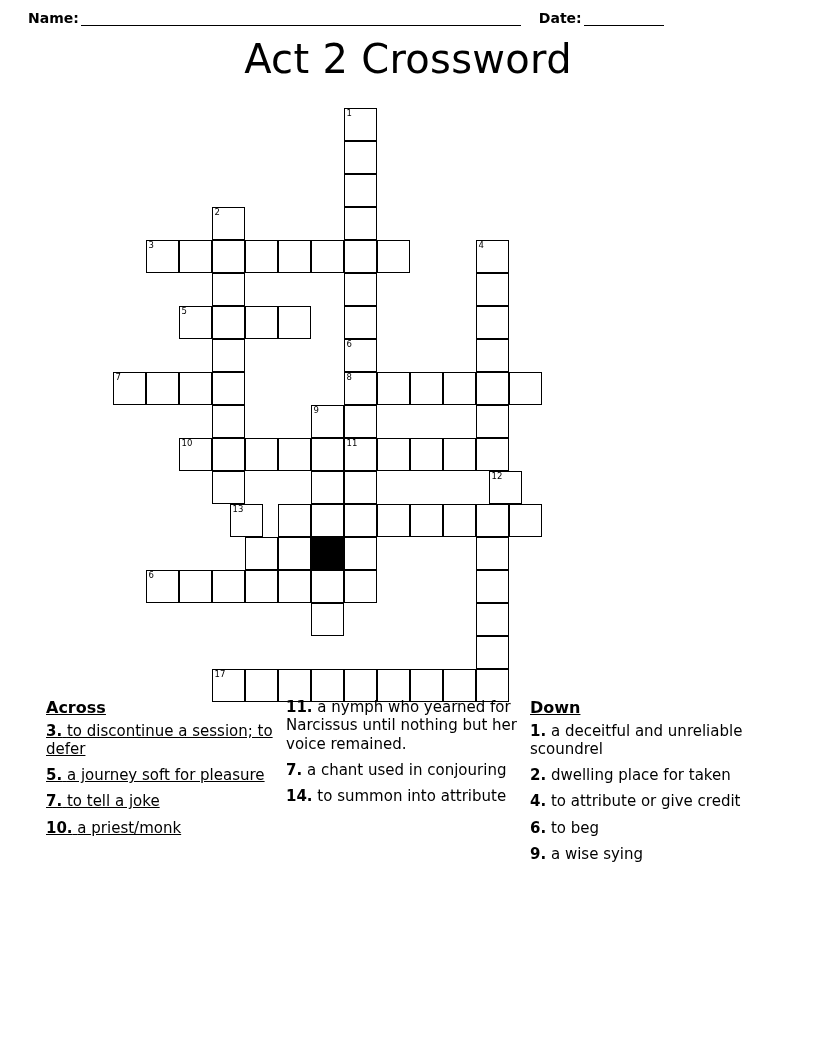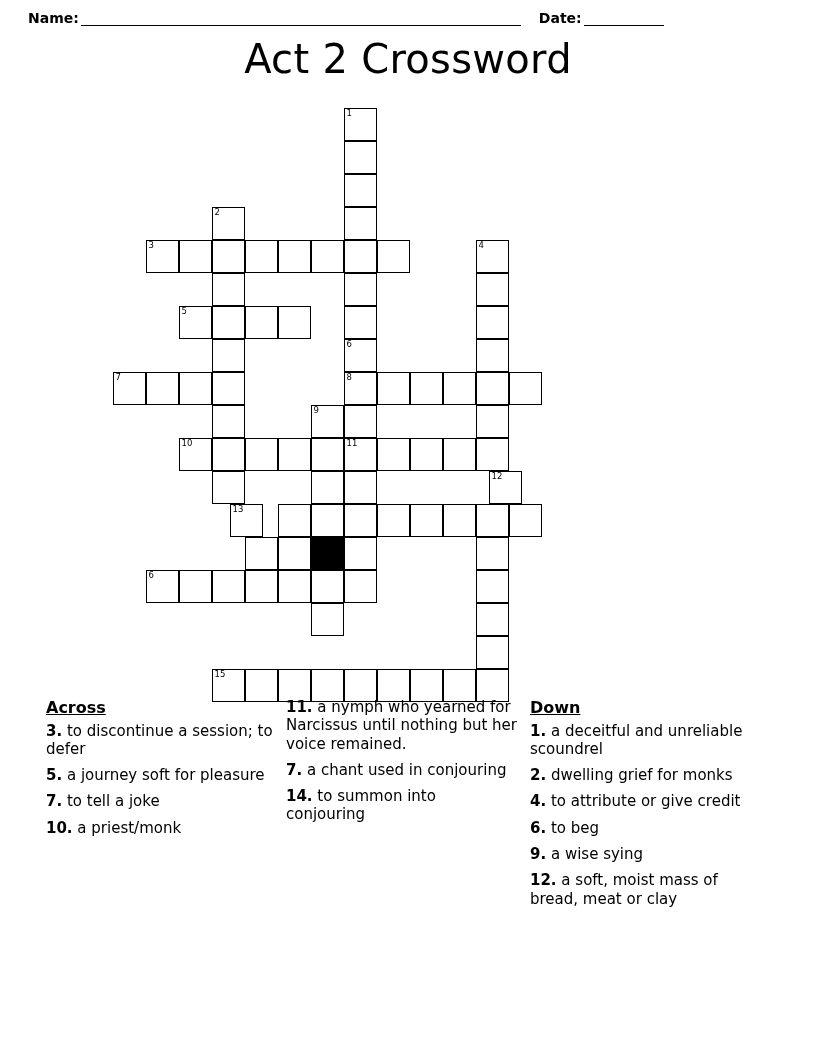--- a/index.html
+++ b/index.html
@@ -99,21 +99,21 @@
     left: 0;
     width: 816px;
     height: 300px;
   }
   .clue-col {
     position: absolute;
     top: 0;
     font-size: 15px;
     line-height: 1.22;
   }
-  .col-across { left: 46px; width: 228px; }
+  .col-across { left: 46px; width: 228px; text-decoration: underline; }
   .col-middle { left: 286px; width: 232px; }
   .col-down   { left: 530px; width: 222px; }
 
   .clue-heading {
     font-weight: bold;
     font-size: 16px;
     text-decoration: underline;
     margin-bottom: 4px;
     display: block;
   }
@@ -241,21 +241,21 @@
         <div class="cell" style="left: 99px; top: 462px;"></div>
         <div class="cell" style="left: 132px; top: 462px;"></div>
         <div class="cell" style="left: 165px; top: 462px;"></div>
         <div class="cell" style="left: 198px; top: 462px;"></div>
         <div class="cell" style="left: 231px; top: 462px;"></div>
         <div class="cell" style="left: 363px; top: 462px;"></div>
         <div class="cell" style="left: 198px; top: 495px;"></div>
         <div class="cell" style="left: 363px; top: 495px;"></div>
         <div class="cell" style="left: 363px; top: 528px;"></div>
         <div class="cell" style="left: 99px; top: 561px;">
-          <span class="num">15</span>
+          <span class="num">17</span>
         </div>
         <div class="cell" style="left: 132px; top: 561px;"></div>
         <div class="cell" style="left: 165px; top: 561px;"></div>
         <div class="cell" style="left: 198px; top: 561px;"></div>
         <div class="cell" style="left: 231px; top: 561px;"></div>
         <div class="cell" style="left: 264px; top: 561px;"></div>
         <div class="cell" style="left: 297px; top: 561px;"></div>
         <div class="cell" style="left: 330px; top: 561px;"></div>
         <div class="cell" style="left: 363px; top: 561px;"></div>
       </div>
@@ -287,46 +287,42 @@
       <div class="clue">
         <span class="cnum">11.</span>
         <span>a nymph who yearned for Narcissus until nothing but her voice remained.</span>
       </div>
       <div class="clue">
         <span class="cnum">7.</span>
         <span>a chant used in conjouring</span>
       </div>
       <div class="clue">
         <span class="cnum">14.</span>
-        <span>to summon into conjouring</span>
+        <span>to summon into attribute</span>
       </div>
     </div>
 
     <div class="clue-col col-down">
       <span class="clue-heading">Down</span>
       <div class="clue">
         <span class="cnum">1.</span>
         <span>a deceitful and unreliable scoundrel</span>
       </div>
       <div class="clue">
         <span class="cnum">2.</span>
-        <span>dwelling grief for monks</span>
+        <span>dwelling place for taken</span>
       </div>
       <div class="clue">
         <span class="cnum">4.</span>
         <span>to attribute or give credit</span>
       </div>
       <div class="clue">
         <span class="cnum">6.</span>
         <span>to beg</span>
       </div>
       <div class="clue">
         <span class="cnum">9.</span>
         <span>a wise sying</span>
       </div>
-      <div class="clue">
-        <span class="cnum">12.</span>
-        <span>a soft, moist mass of bread, meat or clay</span>
-      </div>
     </div>
 
   </div>
 </div>
 
 </body></html>

